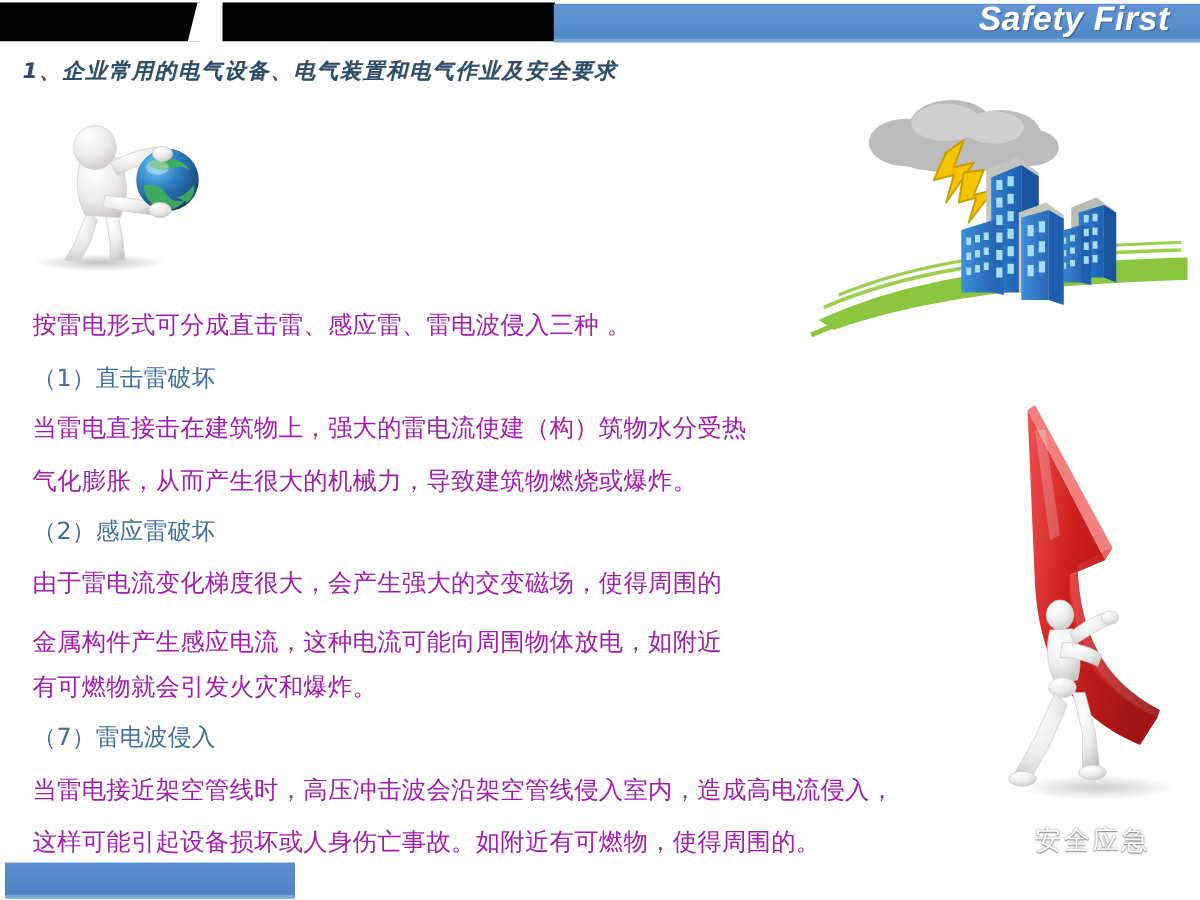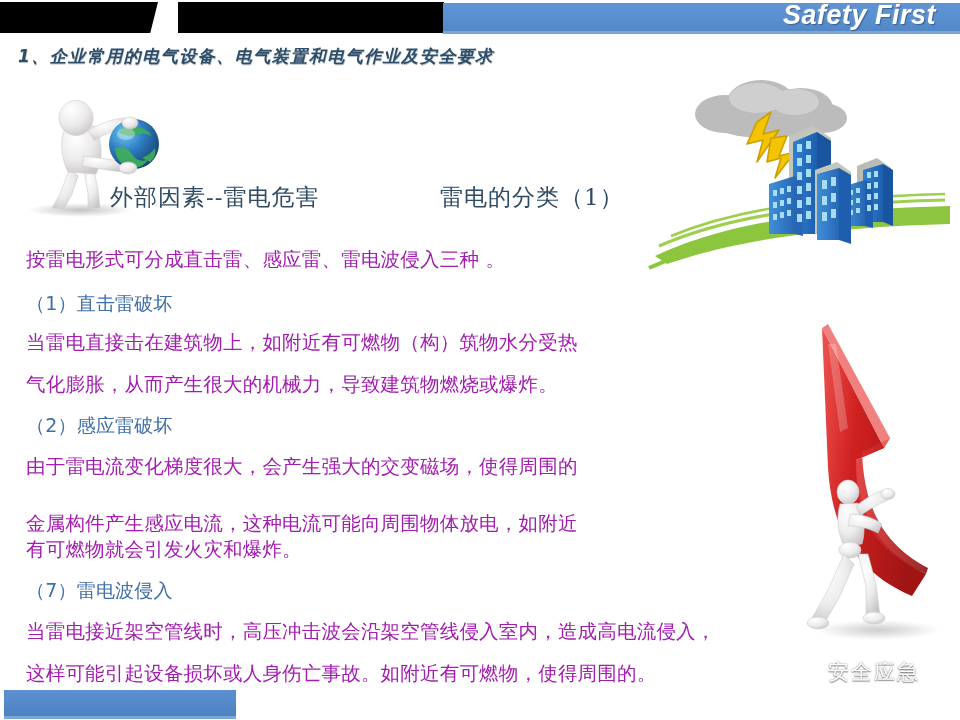--- a/index.html
+++ b/index.html
@@ -247,24 +247,20 @@
         <rect x="128" y="124" width="4" height="6"></rect>
           <rect x="135" y="122" width="4" height="6"></rect>
           <rect x="142" y="120" width="4" height="6"></rect>
         <rect x="128" y="136" width="4" height="6"></rect>
           <rect x="135" y="134" width="4" height="6"></rect>
           <rect x="142" y="132" width="4" height="6"></rect>
       </g>
     </svg>
   </div>
 
-  <div class="subhead-row">
-    <div class="subhead a">外部因素--雷电危害</div>
-    <div class="subhead b">雷电的分类（1）</div>
-  </div>
 
   <div class="art art-arrow">
     <svg viewBox="0 0 185 360" width="185" height="360">
       <defs>
         <linearGradient id="arrA" x1="0" y1="0" x2="1" y2="0.3">
           <stop offset="0%" stop-color="#ef5350"></stop>
           <stop offset="40%" stop-color="#cf2020"></stop>
           <stop offset="100%" stop-color="#a11414"></stop>
         </linearGradient>
         <linearGradient id="arrB" x1="0" y1="0" x2="1" y2="0">
@@ -307,25 +303,25 @@
       <ellipse cx="48" cy="323" rx="11" ry="6" fill="url(#gBody2)" stroke="#cfcccb" stroke-width=".6"></ellipse>
 
       <path d="M88 254 L96 286 L96 316 L110 316 L106 284 L98 254 Z" fill="url(#gBody2)" stroke="#cfcccb" stroke-width=".6"></path>
       <ellipse cx="104" cy="318" rx="11" ry="6" fill="url(#gBody2)" stroke="#cfcccb" stroke-width=".6"></ellipse>
     </svg>
   </div>
 
   <div class="body-text">
     <div class="ln" style="top:0px"><span class="line">按雷电形式可分成直击雷、感应雷、雷电波侵入三种 。</span></div>
     <div class="ln" style="top:44px"><span class="line blue">（1）直击雷破坏</span></div>
-    <div class="ln" style="top:83px"><span class="line">当雷电直接击在建筑物上，如附近有可燃物（构）筑物水分受热</span></div>
+    <div class="ln" style="top:83px"><span class="line">当雷电直接击在建筑物上，强大的雷电流使建（构）筑物水分受热</span></div>
     <div class="ln" style="top:125px"><span class="line">气化膨胀，从而产生很大的机械力，导致建筑物燃烧或爆炸。</span></div>
     <div class="ln" style="top:166px"><span class="line blue">（2）感应雷破坏</span></div>
     <div class="ln" style="top:207px"><span class="line">由于雷电流变化梯度很大，会产生强大的交变磁场，使得周围的</span></div>
-    <div class="ln" style="top:264px"><span class="line">金属构件产生感应电流，这种电流可能向周围物体放电，如附近</span></div>
+    <div class="ln" style="top:254px"><span class="line">金属构件产生感应电流，这种电流可能向周围物体放电，如附近</span></div>
     <div class="ln" style="top:290px"><span class="line">有可燃物就会引发火灾和爆炸。</span></div>
     <div class="ln" style="top:331px"><span class="line blue">（7）雷电波侵入</span></div>
     <div class="ln" style="top:372px"><span class="line">当雷电接近架空管线时，高压冲击波会沿架空管线侵入室内，造成高电流侵入，</span></div>
     <div class="ln" style="top:414px"><span class="line">这样可能引起设备损坏或人身伤亡事故。如附近有可燃物，使得周围的。</span></div>
   </div>
 
   <div class="watermark">
     <div class="wm-icon">
       <svg viewBox="0 0 38 28" width="38" height="28">
         <g fill="none" stroke="#ffffff" stroke-width="1.6">

